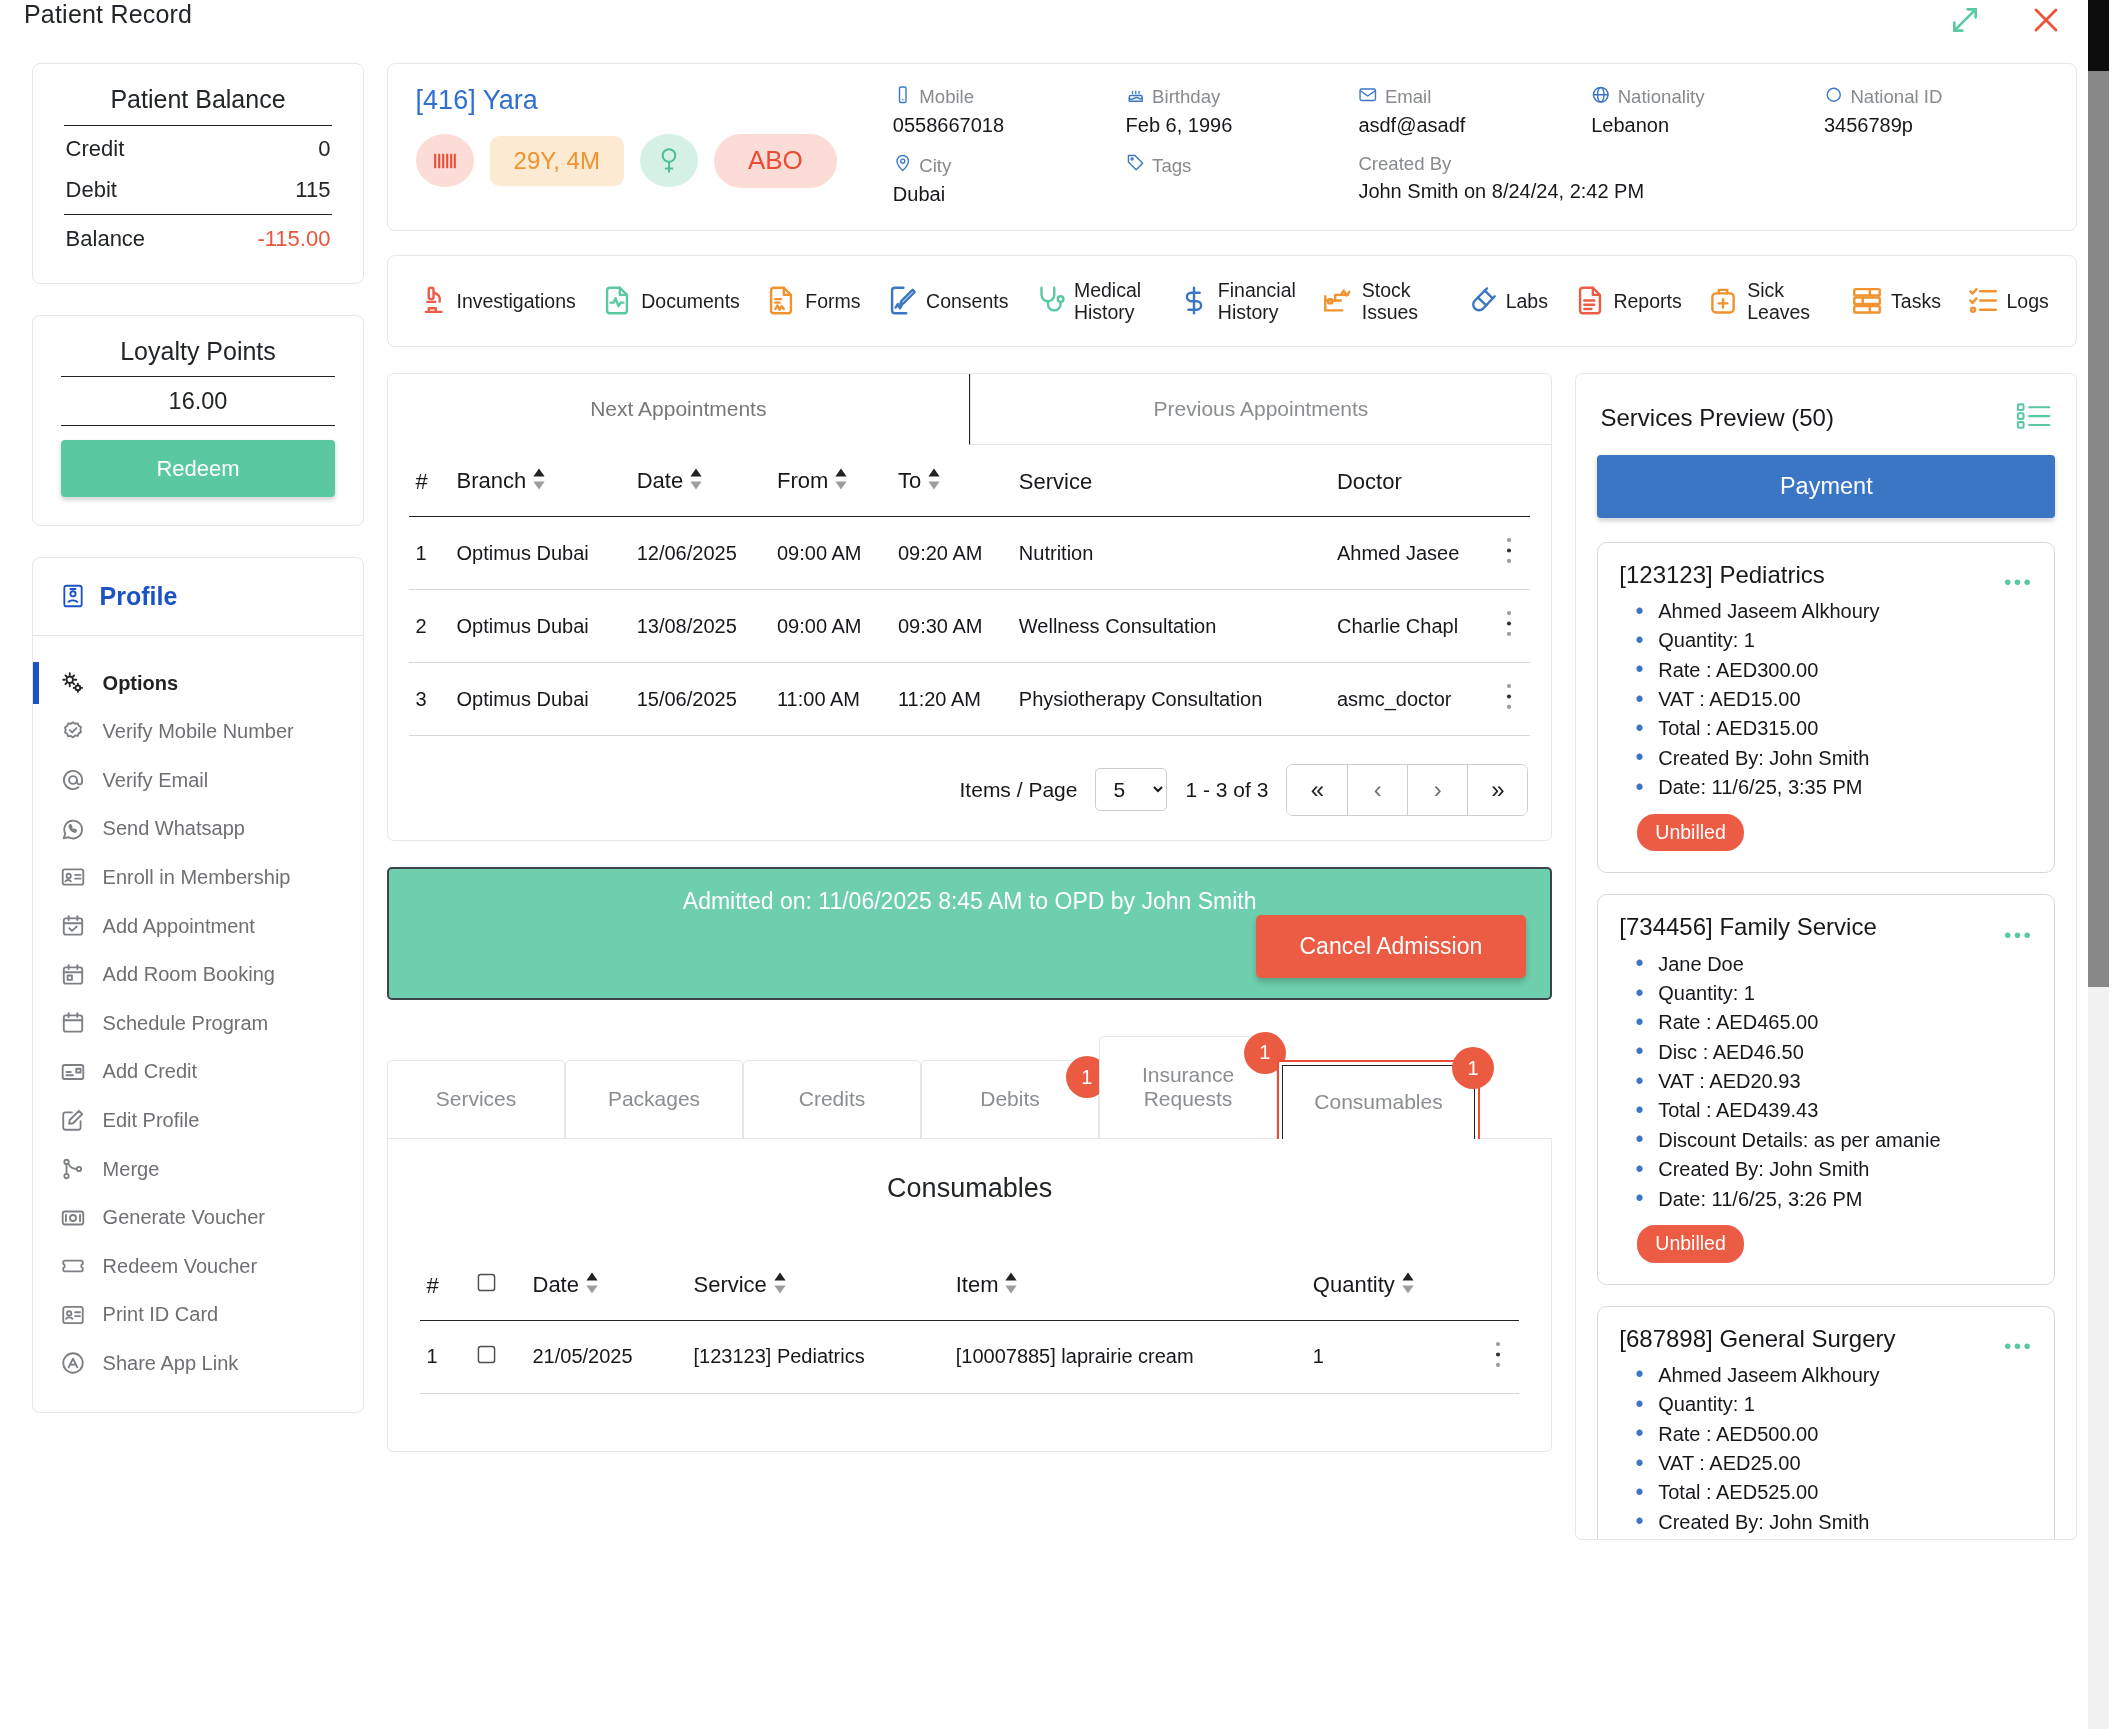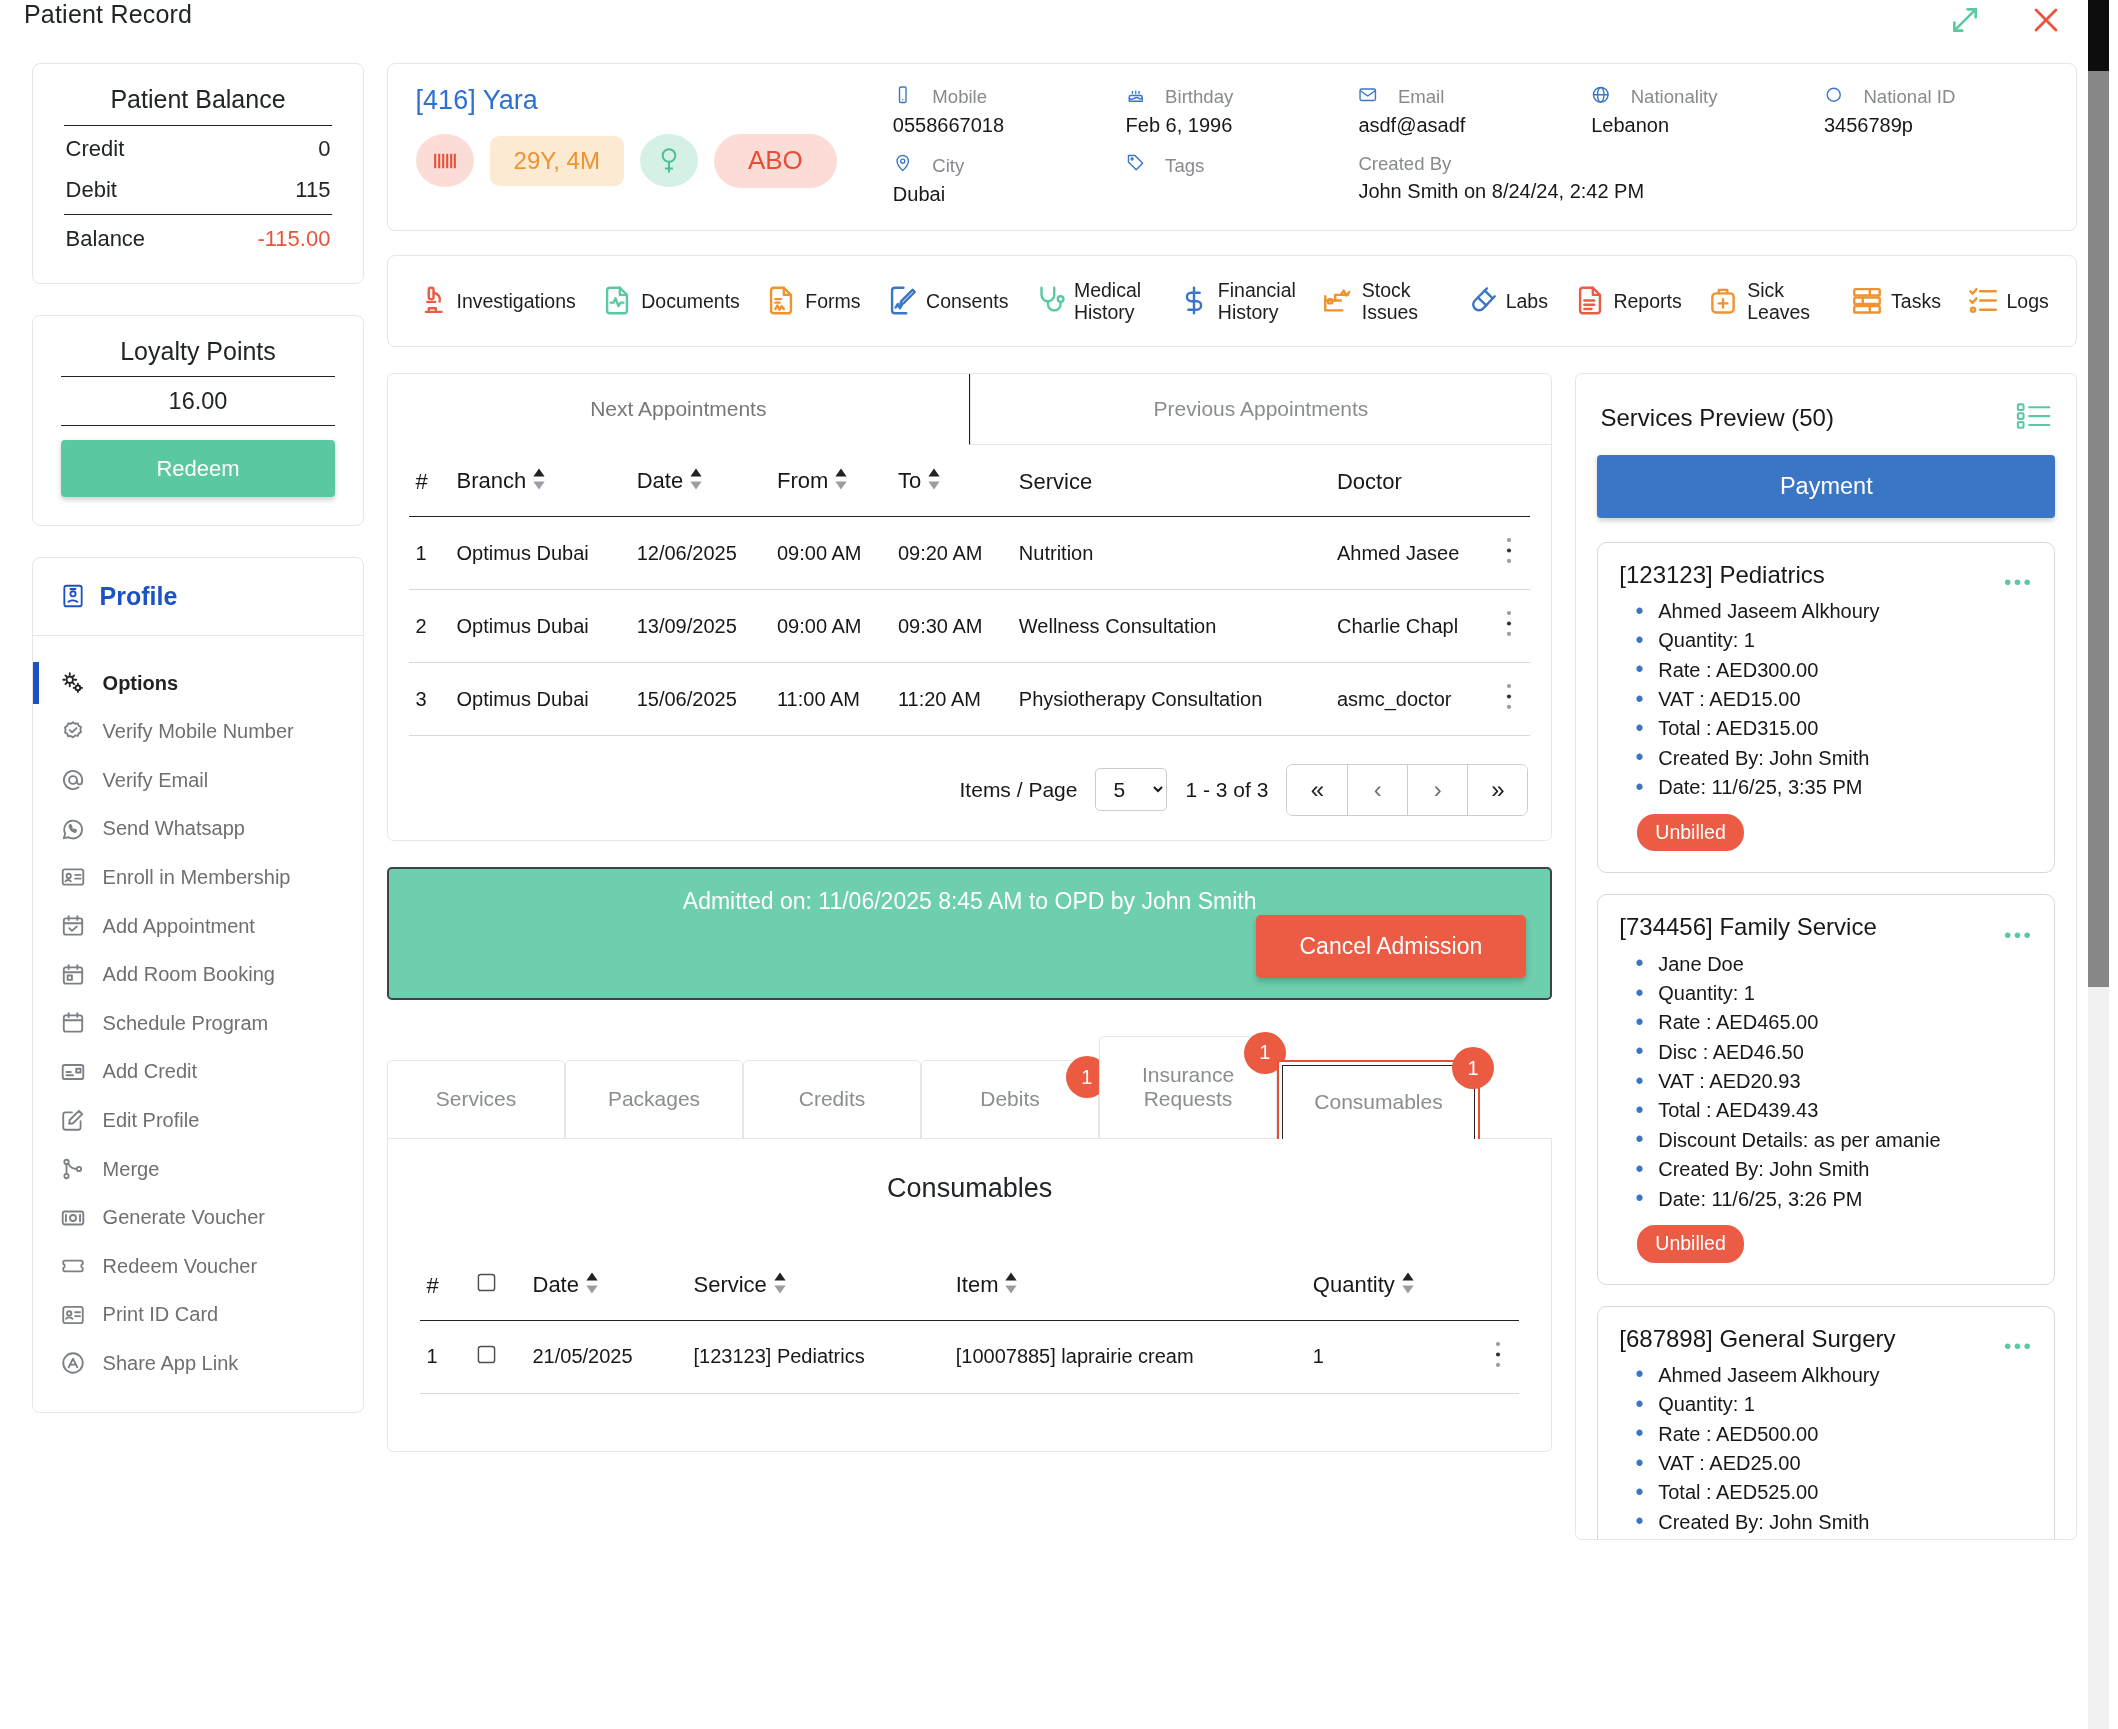--- a/index.html
+++ b/index.html
@@ -57,21 +57,21 @@
   .pname { font-size:27px; color:#2e6fd4; margin-bottom:18px; }
   .badges { display:flex; align-items:center; gap:16px; }
   .badge { border-radius:27.6px; display:flex; align-items:center; justify-content:center; }
   .badge-barcode { width:58px; height:53px; background:#fbdcd7; border-radius:50%; }
   .badge-age { background:#fdead2; color:#f0932f; font-size:24px; padding:11.3px 24px; border-radius:9.7px; }
   .badge-gender { width:58px; height:53px; background:#d5f1e5; border-radius:50%; }
   .badge-abo { background:#fbdcd7; color:#ea4c34; font-size:26px; padding:11.3px 34px; border-radius:27.6px; }
 
   .pc-right { flex:1 1 auto; padding-left:32px; }
   .meta-grid { display:grid; grid-template-columns:repeat(5, minmax(0,1fr)); row-gap:16px; column-gap:8px; }
-  .meta-label { display:flex; align-items:center; gap:20px; font-size:18.6px; color:#878a8f; white-space:nowrap; }
+  .meta-label { display:flex; align-items:center; gap:7px; font-size:18.6px; color:#878a8f; white-space:nowrap; }
   .meta-value { font-size:20px; color:#16181b; margin-top:4.9px; white-space:nowrap; }
   .meta-cell.wide { grid-column: span 3; }
 
   
   .toolbar { padding:23px 27.6px; margin-bottom:26px; display:flex; align-items:center; }
   .tool { display:flex; align-items:center; gap:4.9px; font-size:19.5px; color:#1c1e21; cursor:pointer; line-height:1.14; }
   .tool-ico { width:36px; height:39px; flex:0 0 36px; }
   .tool-gap { width:27.6px; }
 
   
@@ -651,21 +651,21 @@
                       <td>Ahmed Jasee</td>
                       <td><svg width="8" height="31" viewBox="0 0 10 38">
                           <circle cx="5" cy="6" r="2.6" fill="#9a9da1"></circle>
                           <circle cx="5" cy="19" r="2.6" fill="#333"></circle>
                           <circle cx="5" cy="32" r="2.6" fill="#9a9da1"></circle>
                         </svg></td>
                     </tr>
                     <tr>
                       <td>2</td>
                       <td>Optimus Dubai</td>
-                      <td>13/09/2025</td>
+                      <td>13/08/2025</td>
                       <td>09:00 AM</td>
                       <td>09:30 AM</td>
                       <td>Wellness Consultation</td>
                       <td>Charlie Chapl</td>
                       <td><svg width="8" height="31" viewBox="0 0 10 38">
                           <circle cx="5" cy="6" r="2.6" fill="#9a9da1"></circle>
                           <circle cx="5" cy="19" r="2.6" fill="#333"></circle>
                           <circle cx="5" cy="32" r="2.6" fill="#9a9da1"></circle>
                         </svg></td>
                     </tr>

